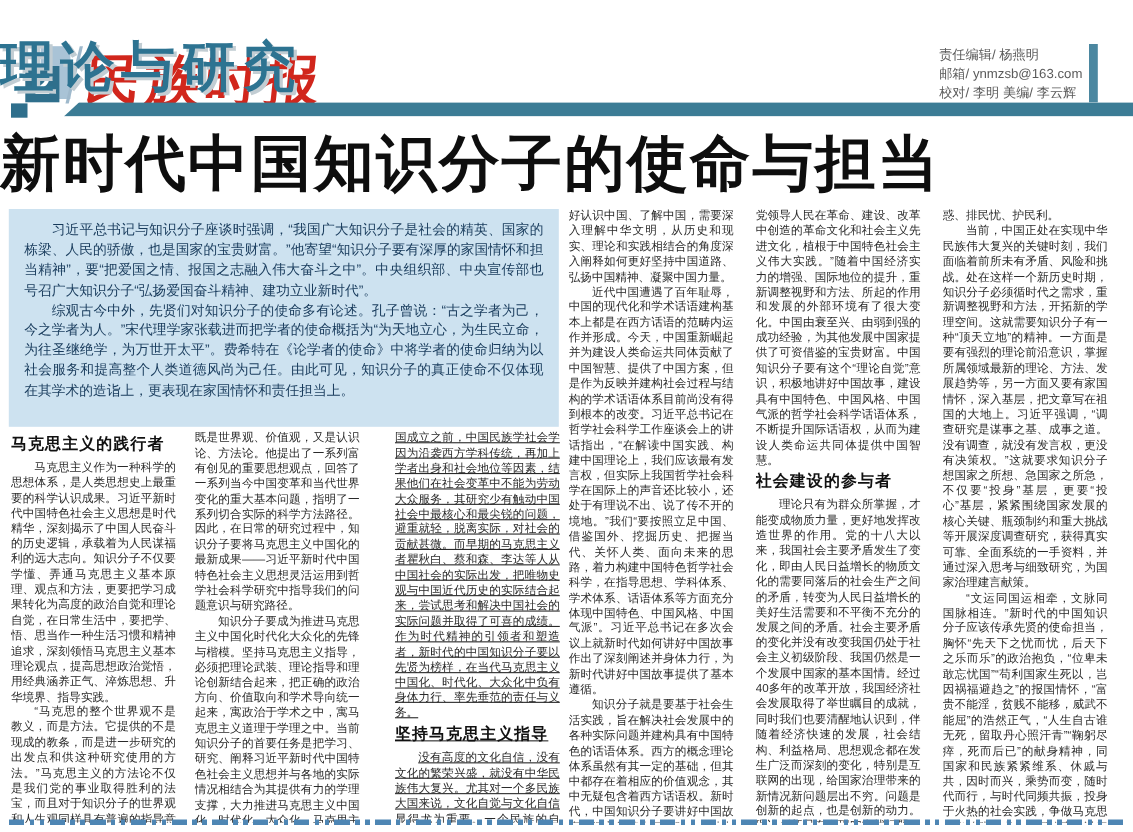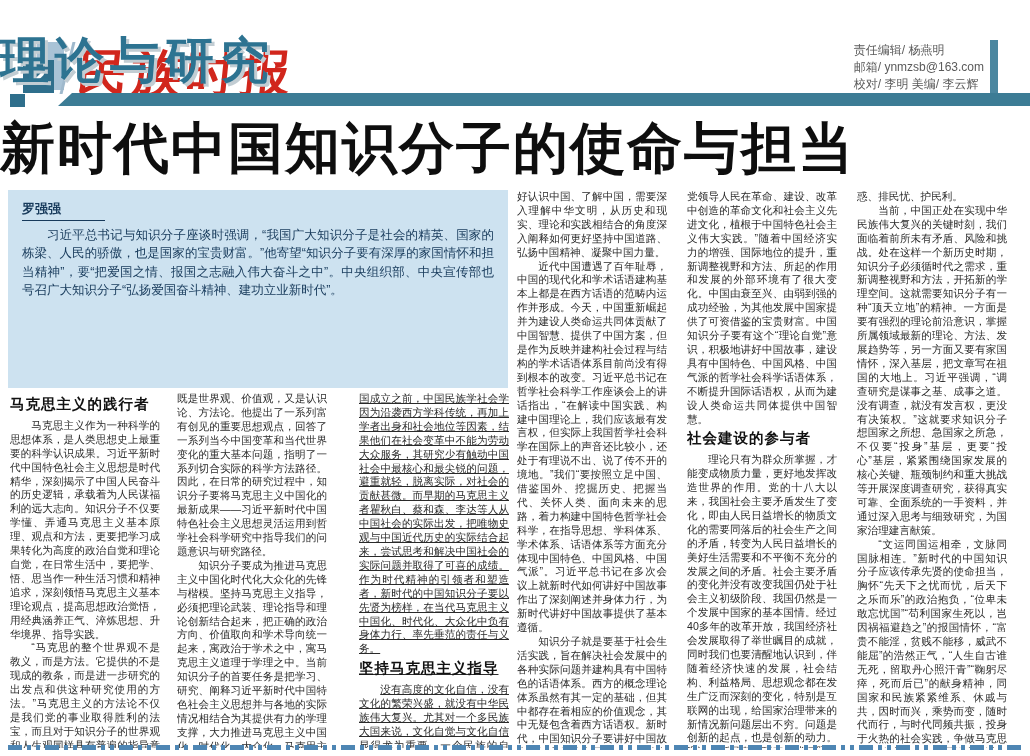--- a/index.html
+++ b/index.html
@@ -66,22 +66,22 @@
   <div>责任编辑/ 杨燕明</div>
   <div>邮箱/ ynmzsb@163.com</div>
   <div>校对/ 李明  美编/ 李云辉</div>
 </div>
 <div class="editor-bar"></div>
 <div class="teal-bar"></div>
 
 <div class="main-title">新时代中国知识分子的使命与担当</div>
 
 <div class="intro-box">
-  <div><span class="intro-author">罗强强</span></div>
   <p>习近平总书记与知识分子座谈时强调，“我国广大知识分子是社会的精英、国家的栋梁、人民的骄傲，也是国家的宝贵财富。”他寄望“知识分子要有深厚的家国情怀和担当精神”，要“把爱国之情、报国之志融入伟大奋斗之中”。中央组织部、中央宣传部也号召广大知识分子“弘扬爱国奋斗精神、建功立业新时代”。</p>
+  <p>综观古今中外，先贤们对知识分子的使命多有论述。孔子曾说：“古之学者为己，今之学者为人。”宋代理学家张载进而把学者的使命概括为“为天地立心，为生民立命，为往圣继绝学，为万世开太平”。费希特在《论学者的使命》中将学者的使命归纳为以社会服务和提高整个人类道德风尚为己任。由此可见，知识分子的真正使命不仅体现在其学术的造诣上，更表现在家国情怀和责任担当上。</p>
 
 </div>
 
 <div class="col col-lower c1">
   <h3>马克思主义的践行者</h3>
   <p>马克思主义作为一种科学的思想体系，是人类思想史上最重要的科学认识成果。习近平新时代中国特色社会主义思想是时代精华，深刻揭示了中国人民奋斗的历史逻辑，承载着为人民谋福利的远大志向。知识分子不仅要学懂、弄通马克思主义基本原理、观点和方法，更要把学习成果转化为高度的政治自觉和理论自觉，在日常生活中，要把学、悟、思当作一种生活习惯和精神追求，深刻领悟马克思主义基本理论观点，提高思想政治觉悟，用经典涵养正气、淬炼思想、升华境界、指导实践。</p>
   <p>“马克思的整个世界观不是教义，而是方法。它提供的不是现成的教条，而是进一步研究的出发点和供这种研究使用的方法。”马克思主义的方法论不仅是我们党的事业取得胜利的法宝，而且对于知识分子的世界观和人生观同样具有普遍的指导意义。习近平新时代中国特色社会主义思想坚持用发展的眼光看待21世纪中国面临的实践课题，</p>
 </div>
 
 <div class="col col-lower c2">

